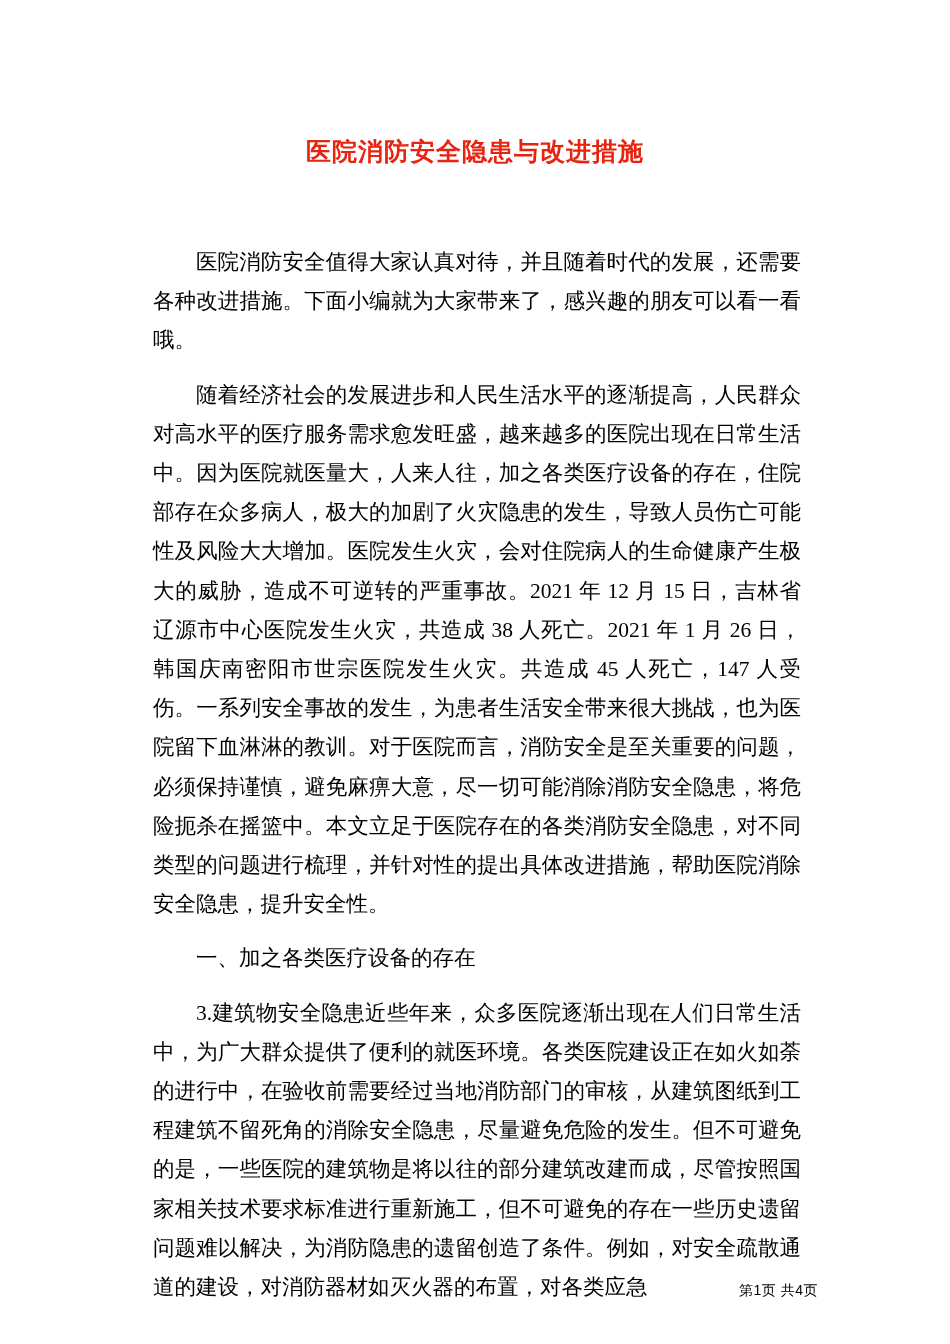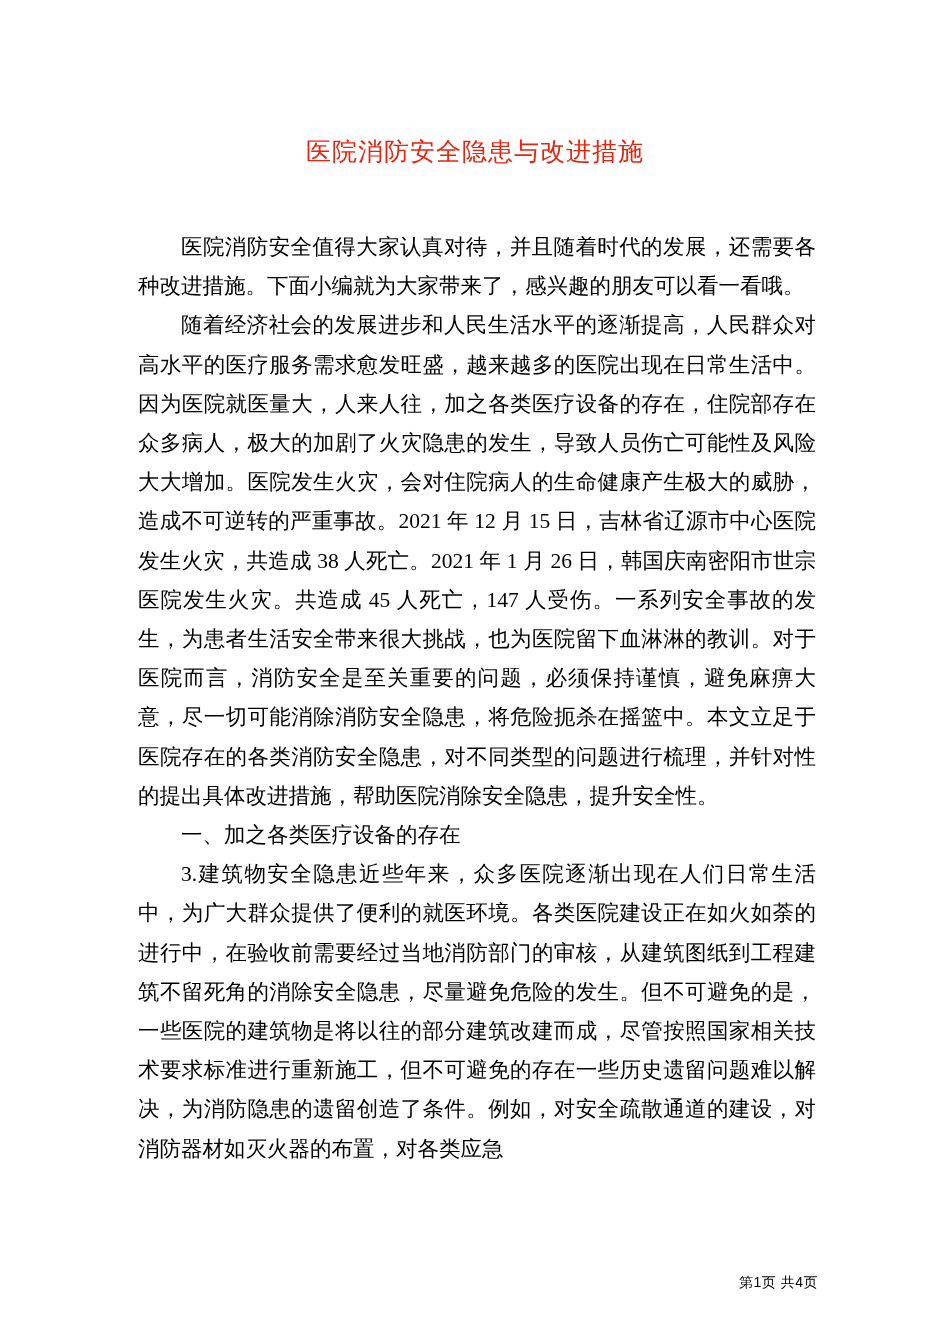--- a/index.html
+++ b/index.html
@@ -18,21 +18,21 @@
     position: relative;
     width: 950px;
     height: 1344px;
     box-sizing: border-box;
     padding: 0;
     background: #fff;
   }
   .doc-title {
     color: #e8230f;
     font-family: "Liberation Sans", "DejaVu Sans", sans-serif;
-    font-weight: normal;
+    font-weight: bold;
     font-size: 25px;
     text-align: center;
     letter-spacing: 1px;
     margin: 0;
     position: absolute;
     top: 135px;
     left: 0;
     right: 0;
   }
   .body-text {
@@ -40,30 +40,30 @@
     top: 228px;
     left: 138px;
     width: 678px;
     font-size: 21.5px;
     line-height: 39.2px;
     color: #000000;
     text-align: justify;
     text-justify: inter-ideograph;
   }
   .body-text p {
-    margin: 0;
+    margin: 15px;
     text-indent: 2em;
     font-size: 21.5px;
     line-height: 39.2px;
     white-space: pre-wrap;
   }
   .footer {
     position: absolute;
     right: 132px;
-    bottom: 52px;
+    bottom: 44px;
     font-family: "Liberation Sans", "DejaVu Sans", sans-serif;
     font-size: 14px;
     color: #000;
     letter-spacing: 0.5px;
   }
 </style>
 </head>
 <body>
 
 <div class="page">

